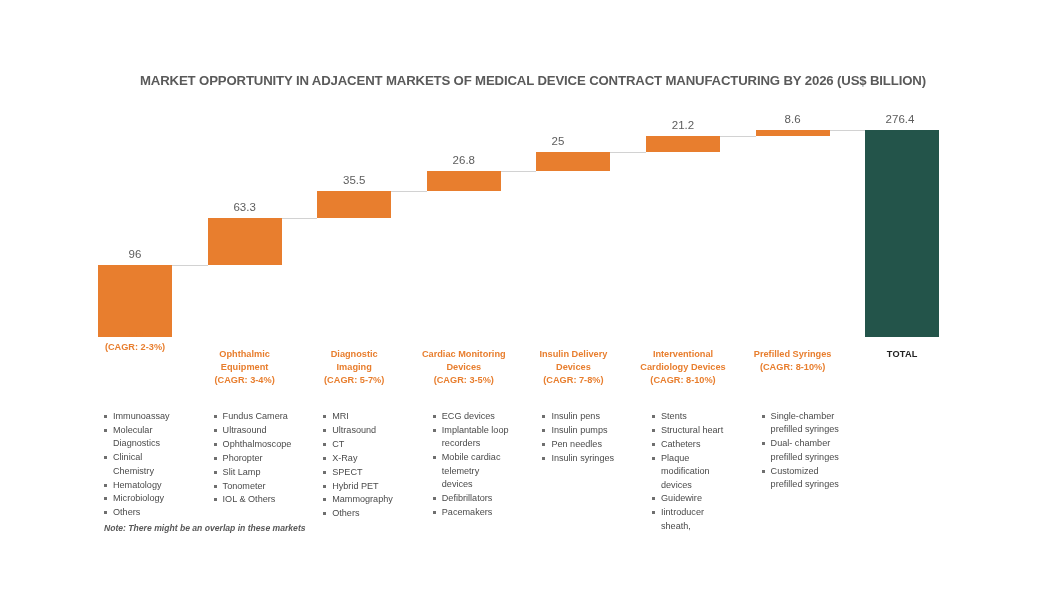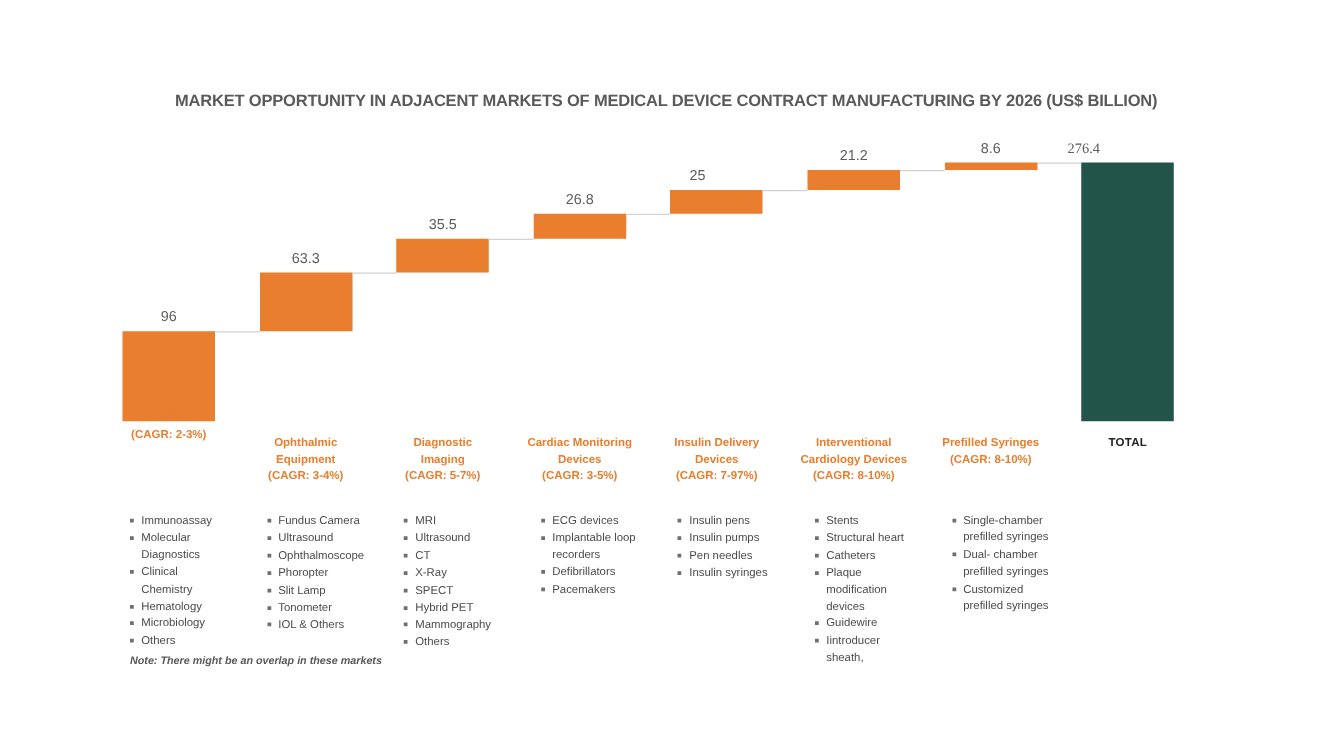--- a/index.html
+++ b/index.html
@@ -142,21 +142,21 @@
       <div class="bar increment" style="left: 536.4px; top: 152.318px; width: 74px; height: 18.7229px;"></div>
       <div class="bar-value" style="left: 505px; top: 135.318px; width: 106px;">25</div>
       <div class="connector" style="left: 610.4px; top: 152.318px; width: 35.6px;"></div>
       <div class="bar increment" style="left: 646px; top: 136.441px; width: 74px; height: 15.877px;"></div>
       <div class="bar-value" style="left: 630px; top: 119.441px; width: 106px;">21.2</div>
       <div class="connector" style="left: 720px; top: 136.441px; width: 35.6px;"></div>
       <div class="bar increment" style="left: 755.6px; top: 130px; width: 74px; height: 6.44067px;"></div>
       <div class="bar-value" style="left: 739.6px; top: 113px; width: 106px;">8.6</div>
       <div class="connector" style="left: 829.6px; top: 130px; width: 35.6px;"></div>
       <div class="bar total" style="left: 865.2px; top: 130px; width: 74px; height: 207px;"></div>
-      <div class="bar-value" style="left: 814px; top: 113px; width: 106px; font-family: Liberation Serif, serif;">276.4</div>
+      <div class="bar-value" style="left: 847px; top: 113px; width: 106px;">276.4</div>
     </div>
 
   <div id="headers-area">
 
   <div class="col-header" style="left: 74px; top: 328px; width: 122px;">
         <div>IVD</div>
         <div>(CAGR: 2-3%)</div>
       </div>
       <div class="col-header" style="left: 183.6px; top: 348px; width: 122px;">
         <div>Ophthalmic</div>
@@ -169,21 +169,21 @@
         <div>(CAGR: 5-7%)</div>
       </div>
       <div class="col-header" style="left: 402.8px; top: 348px; width: 122px;">
         <div>Cardiac Monitoring</div>
         <div>Devices</div>
         <div>(CAGR: 3-5%)</div>
       </div>
       <div class="col-header" style="left: 512.4px; top: 348px; width: 122px;">
         <div>Insulin Delivery</div>
         <div>Devices</div>
-        <div>(CAGR: 7-97%)</div>
+        <div>(CAGR: 7-8%)</div>
       </div>
       <div class="col-header" style="left: 622px; top: 348px; width: 122px;">
         <div>Interventional</div>
         <div>Cardiology Devices</div>
         <div>(CAGR: 8-10%)</div>
       </div>
       <div class="col-header" style="left: 731.6px; top: 348px; width: 122px;">
         <div>Prefilled Syringes</div>
         <div>(CAGR: 8-10%)</div>
       </div>
@@ -224,20 +224,21 @@
           <li>SPECT</li>
           <li>Hybrid PET</li>
           <li>Mammography</li>
           <li>Others</li>
         </ul>
       </div>
       <div class="col-list" style="left: 420.8px; top: 398px; width: 102px;">
         <ul>
           <li>ECG devices</li>
           <li>Implantable loop recorders</li>
+          <li>Mobile cardiac telemetry devices</li>
           <li>Defibrillators</li>
           <li>Pacemakers</li>
         </ul>
       </div>
       <div class="col-list" style="left: 530.4px; top: 398px; width: 102px;">
         <ul>
           <li>Insulin pens</li>
           <li>Insulin pumps</li>
           <li>Pen needles</li>
           <li>Insulin syringes</li>

